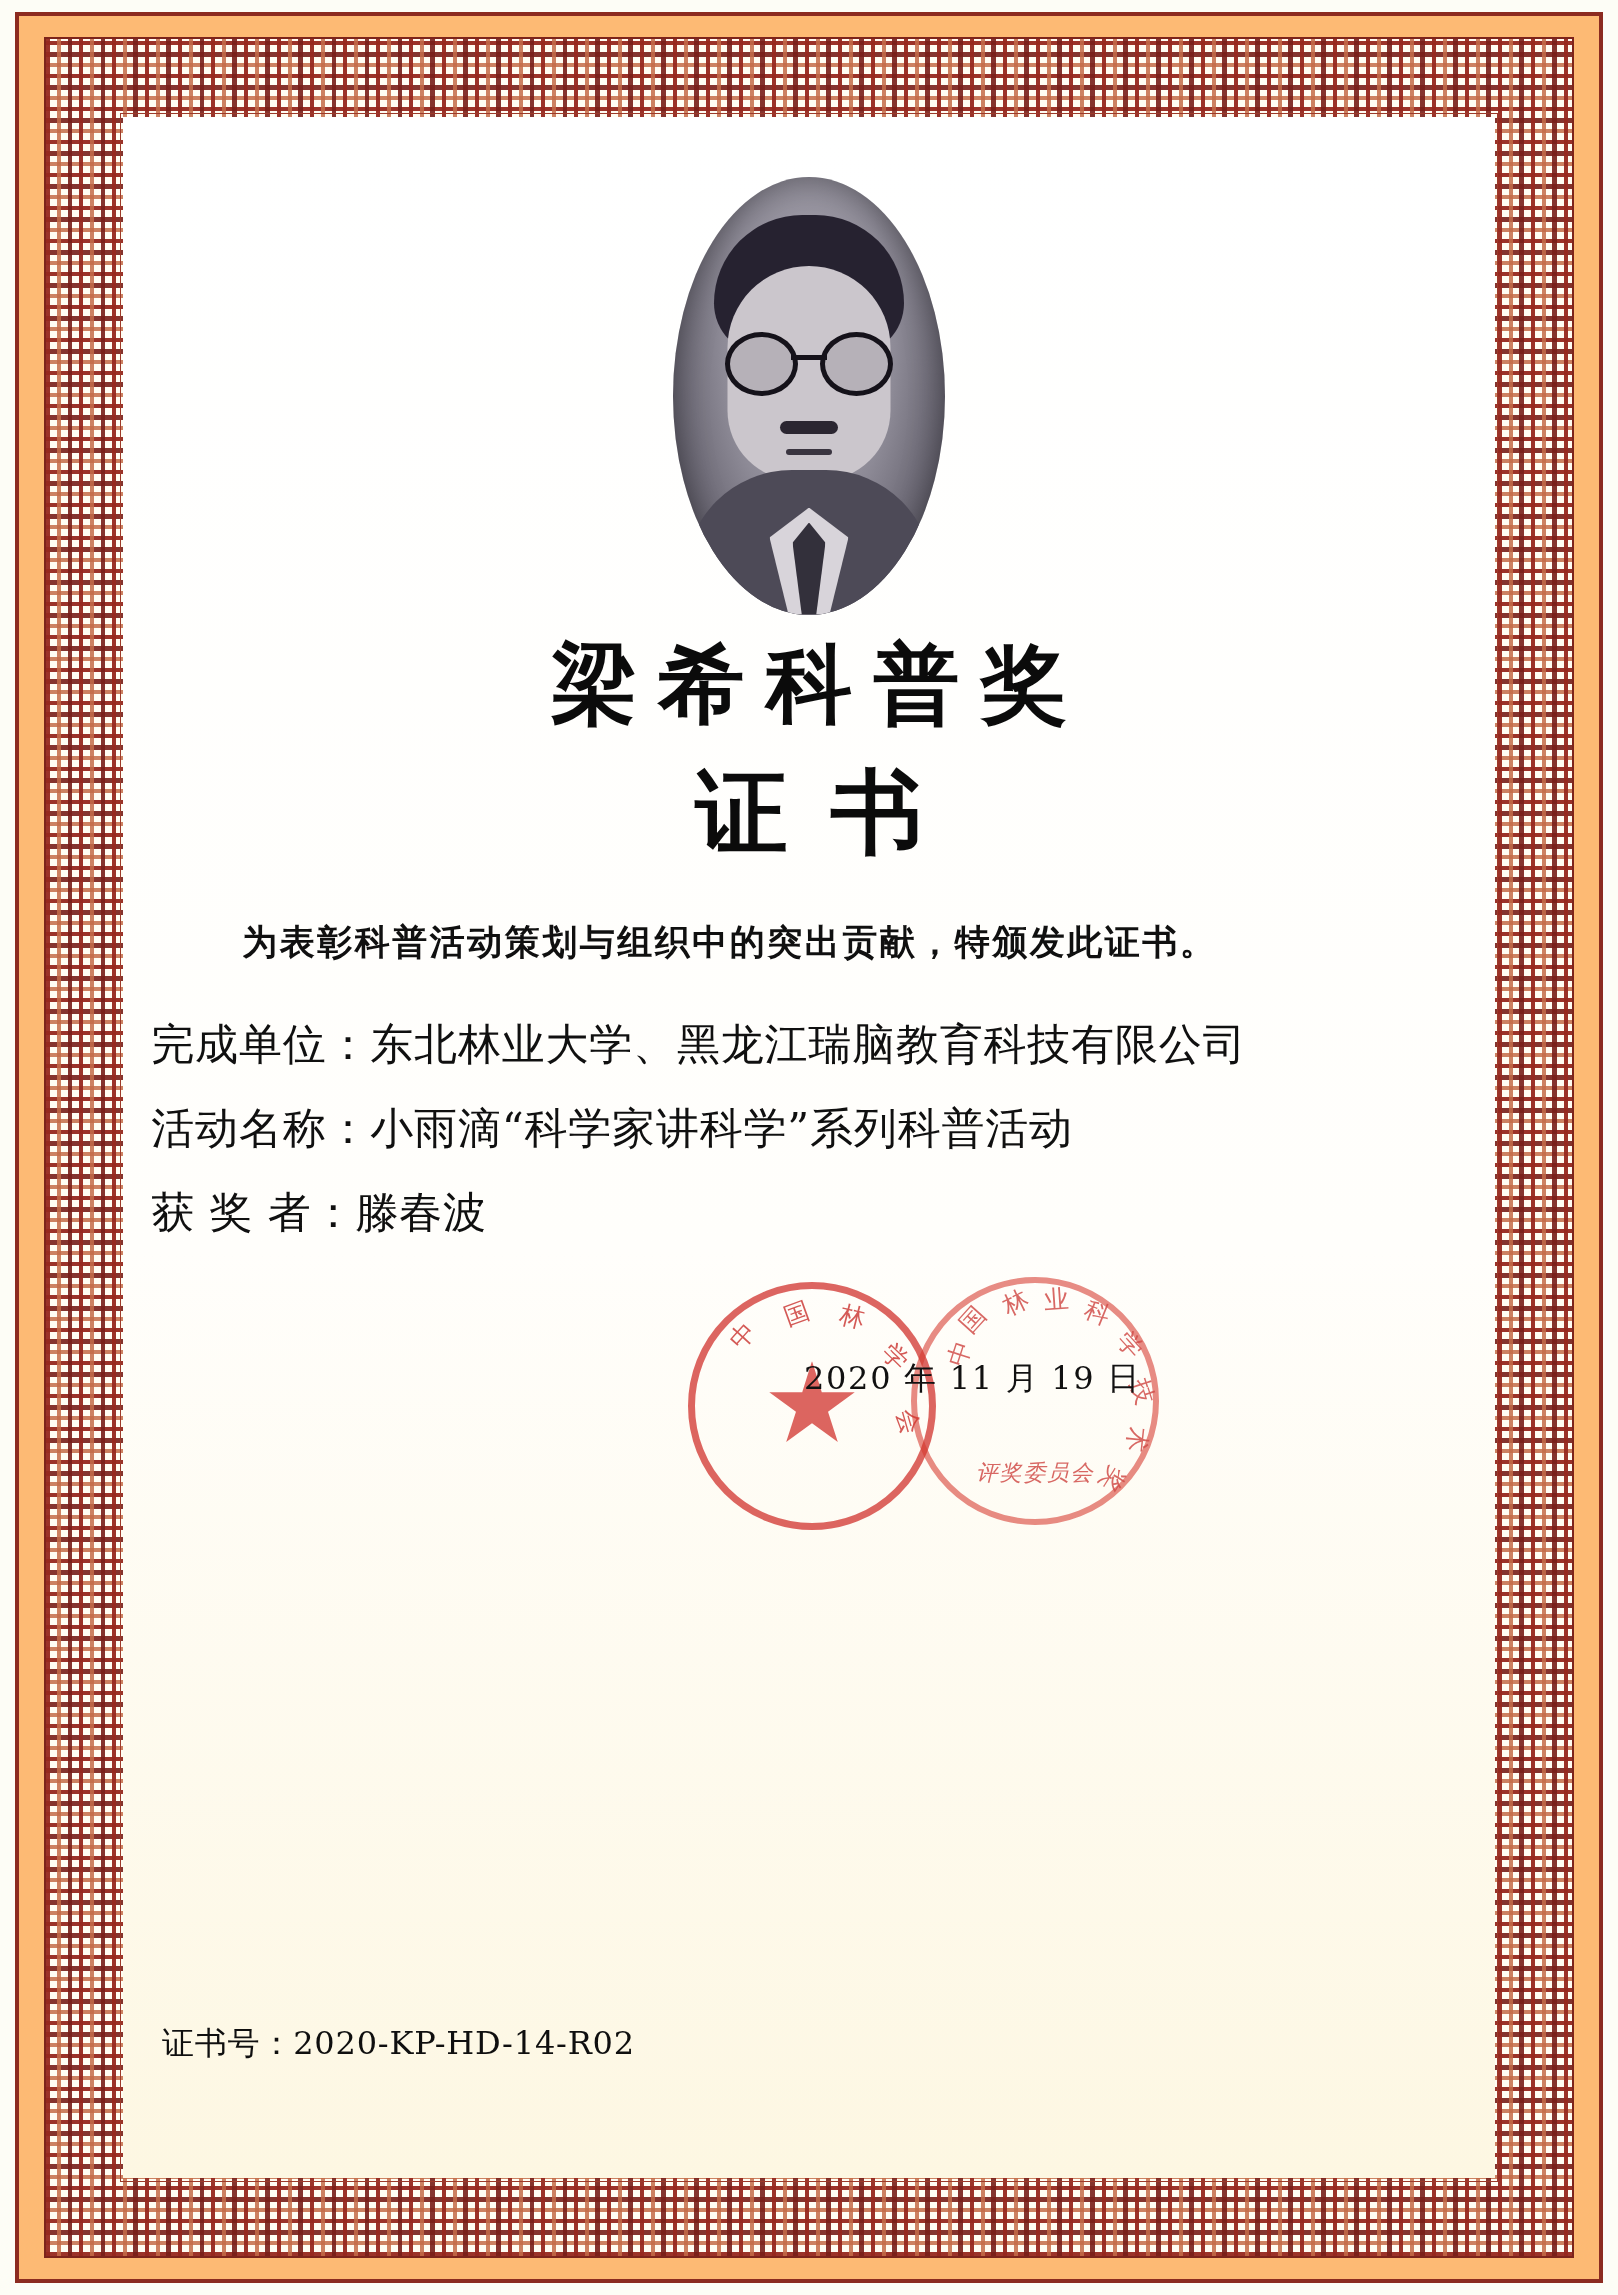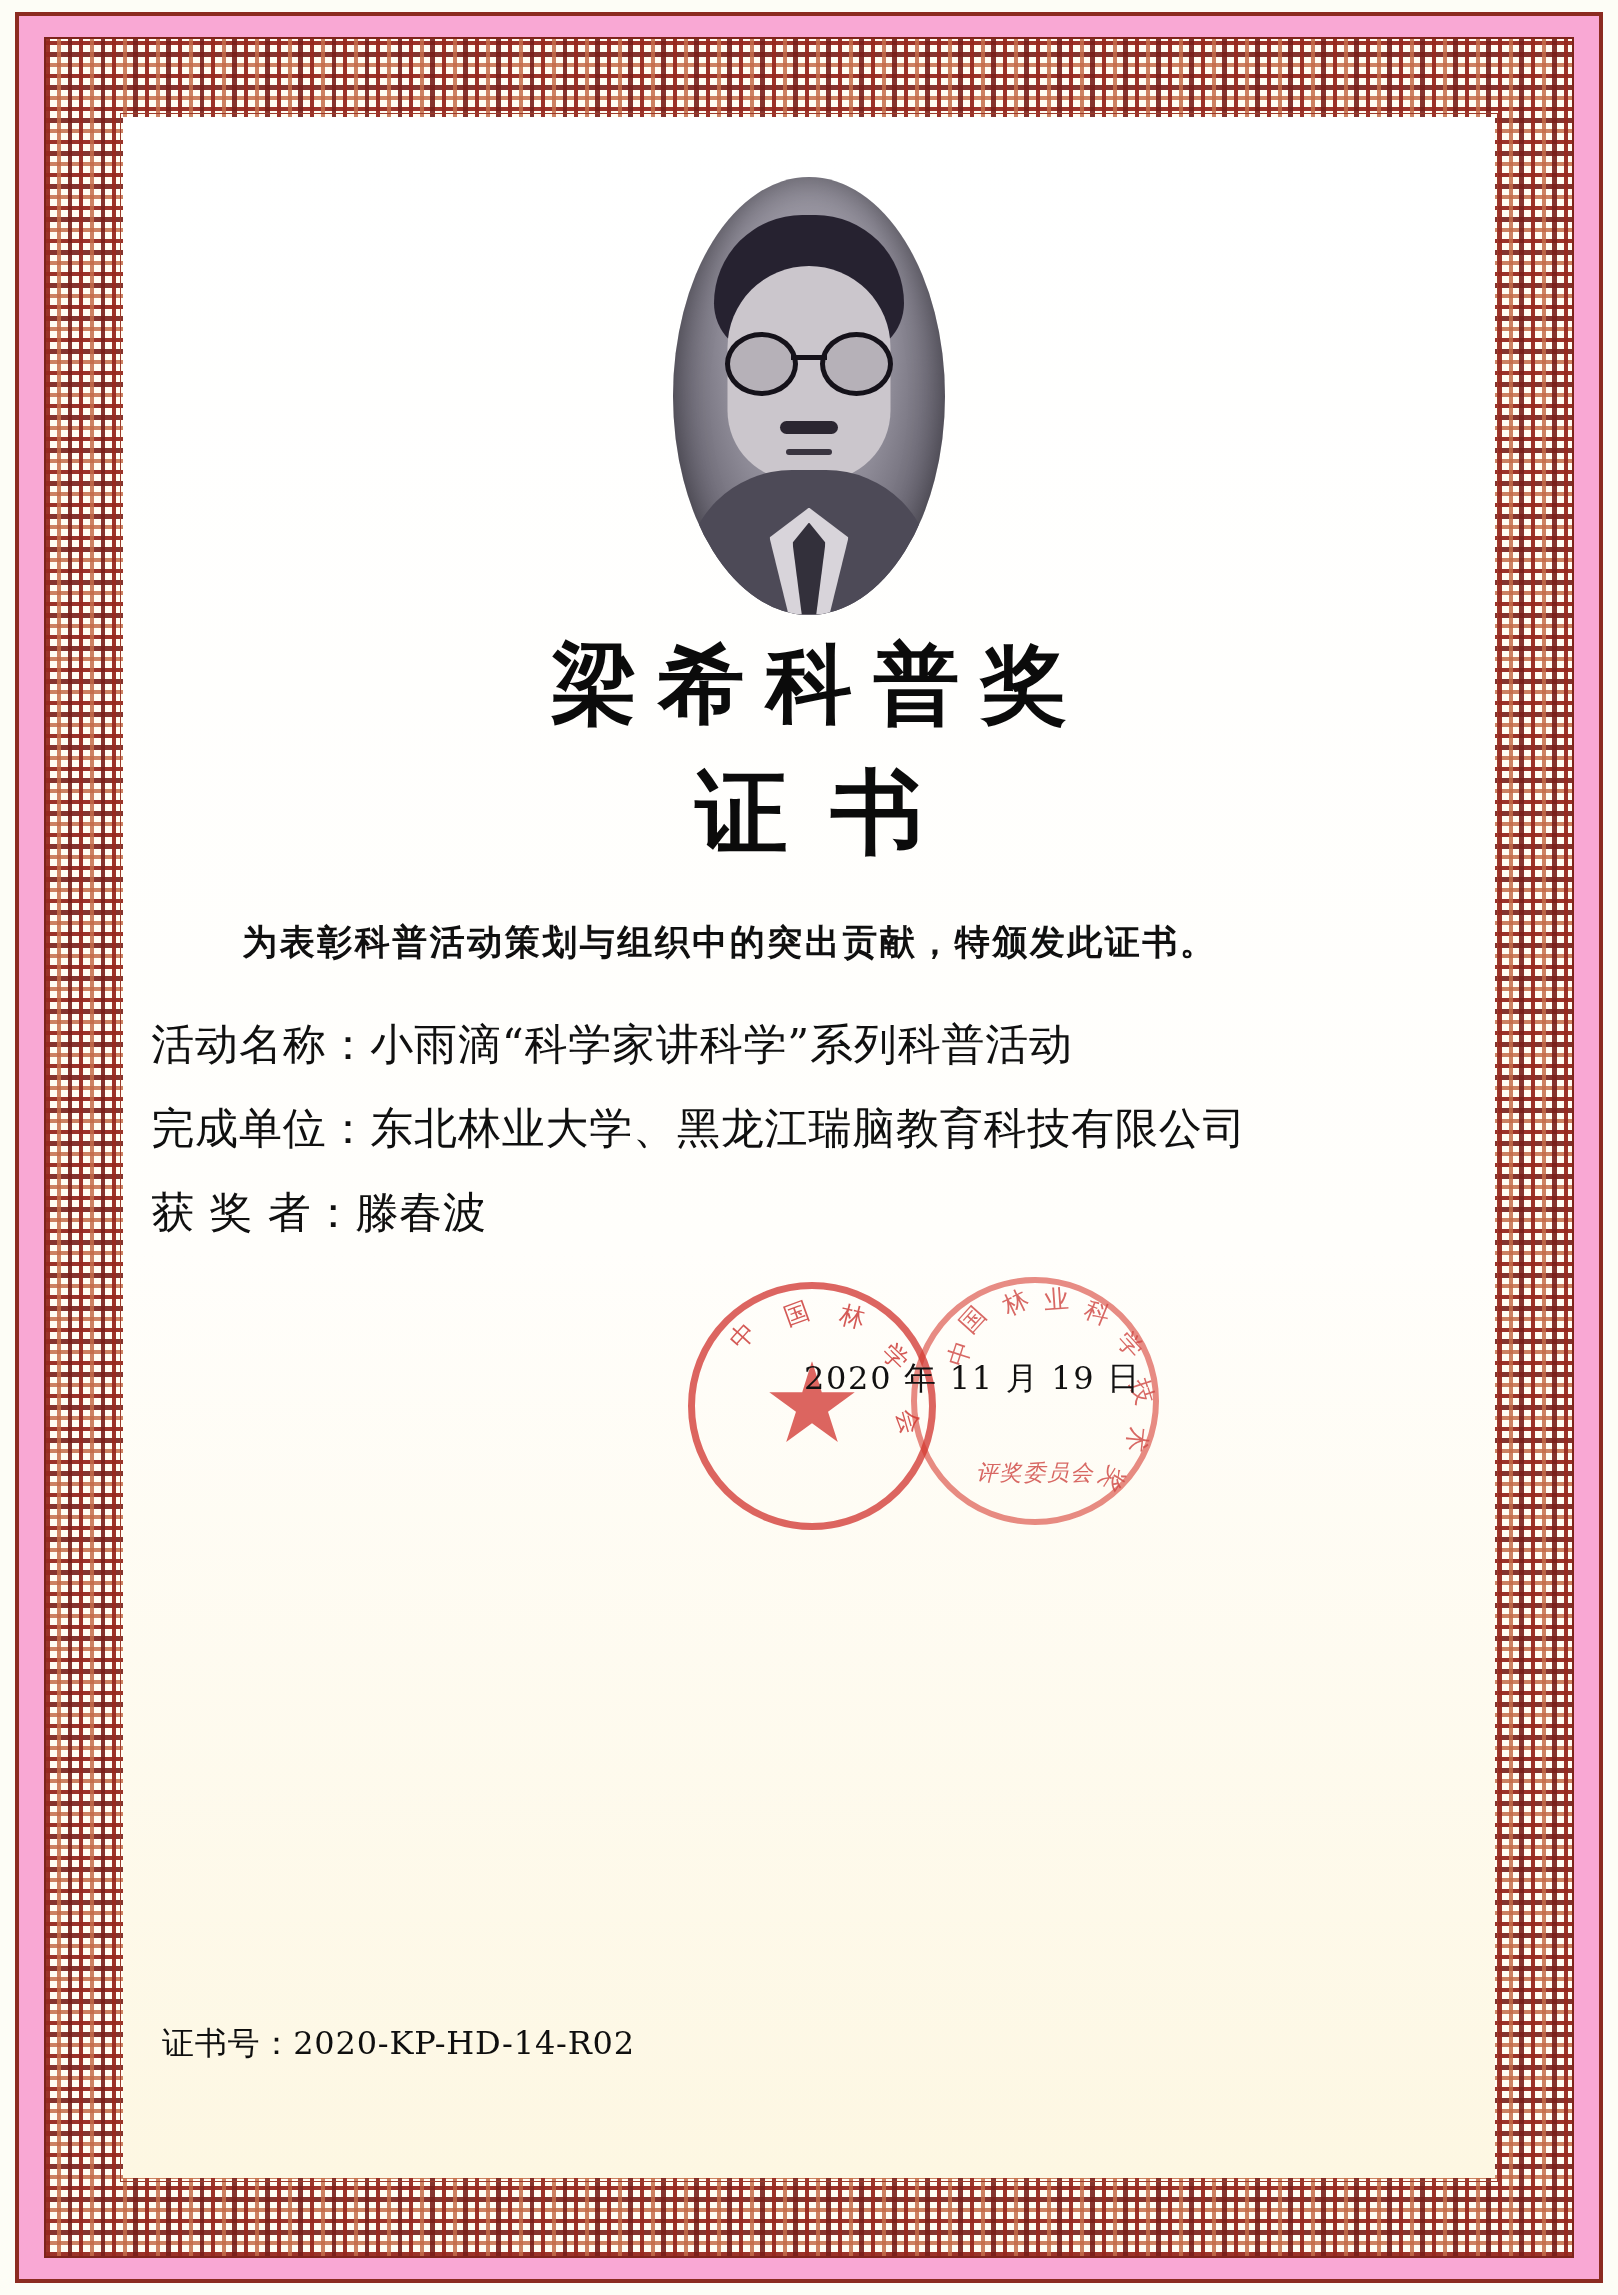--- a/index.html
+++ b/index.html
@@ -24,21 +24,21 @@
 
   
   .frame-outer {
     position: absolute;
     left: 15px;
     top: 11.6px;
     right: 15px;
     bottom: 11.6px;
     border: 4.1px solid #8c2b20;
     box-sizing: border-box;
-    background: #f9a8d4;
+    background: #fdba74;
   }
   .frame-band {
     position: absolute;
     left: 25px;
     top: 21.5px;
     right: 25px;
     bottom: 21.5px;
     box-sizing: border-box;
     border: 2.5px solid #7d241b;
     background:
@@ -391,24 +391,24 @@
 
       <div class="title-main">梁希科普奖</div>
       <div class="title-sub">证书</div>
 
       <div class="body-block">
         <div class="body-para">为表彰科普活动策划与组织中的突出贡献，特颁发此证书。</div>
       </div>
 
       <div class="fields">
         <div class="field-row">
+          <span class="field-label">完成单位：</span><span class="field-value">东北林业大学、黑龙江瑞脑教育科技有限公司</span>
+        </div>
+        <div class="field-row">
           <span class="field-label">活动名称：</span><span class="field-value">小雨滴“科学家讲科学”系列科普活动</span>
-        </div>
-        <div class="field-row">
-          <span class="field-label">完成单位：</span><span class="field-value">东北林业大学、黑龙江瑞脑教育科技有限公司</span>
         </div>
         <div class="field-row">
           <span class="field-label">获 奖 者：</span><span class="field-value">滕春波</span>
         </div>
       </div>
 
       <div class="sign-area">
 
         <div class="seal seal-1">
           <div class="seal-star"></div>

